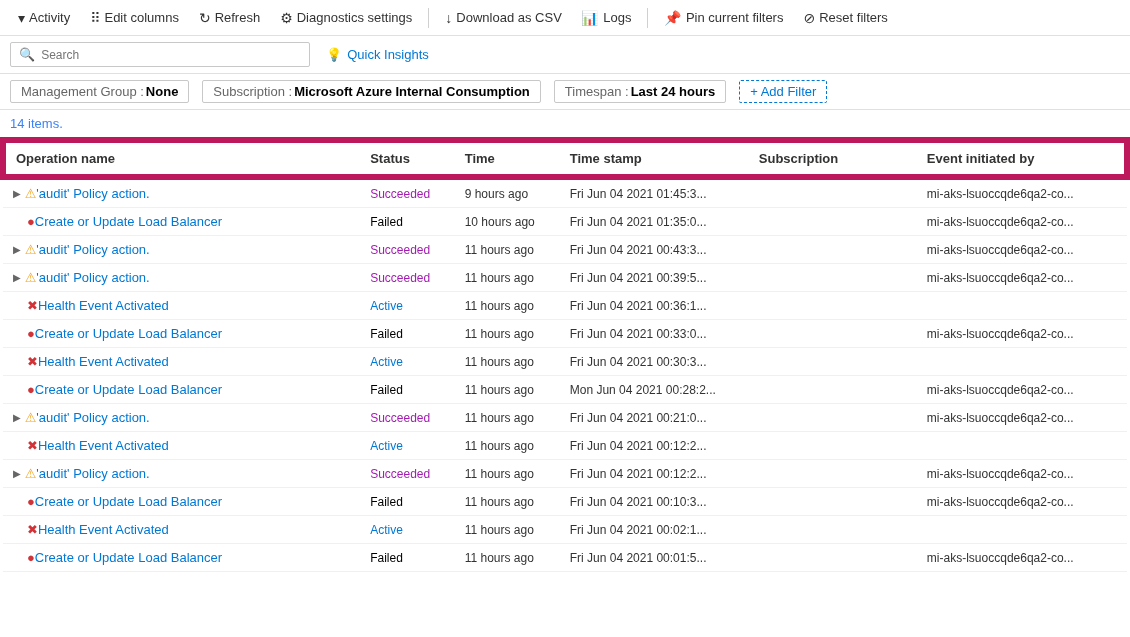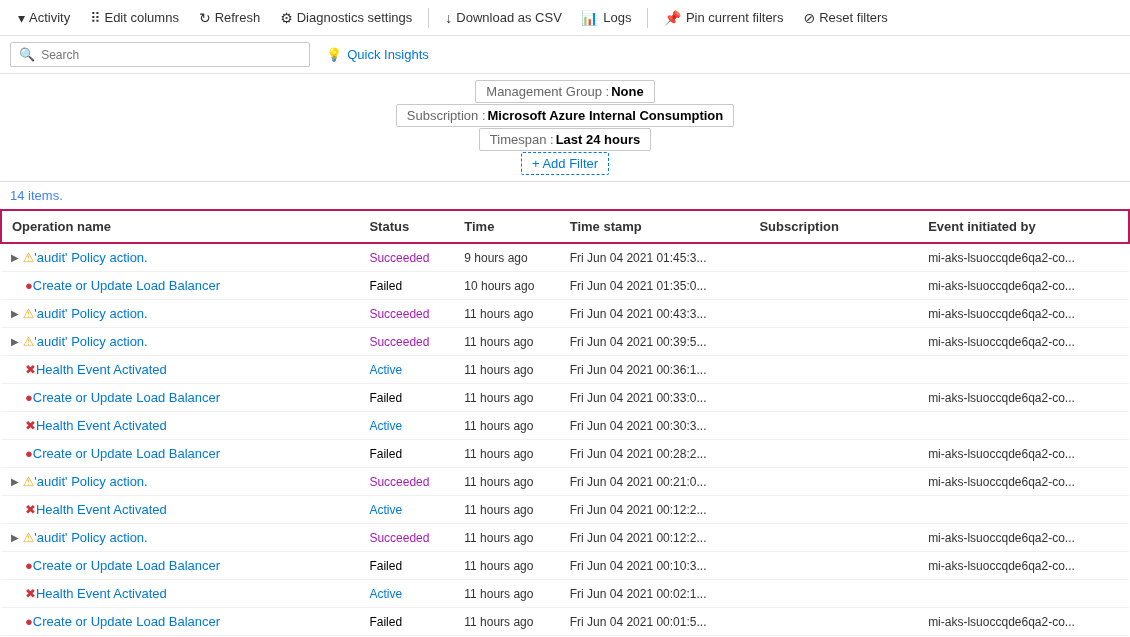--- a/index.html
+++ b/index.html
@@ -60,23 +60,22 @@
       gap: 5px;
       color: #0078d4;
       cursor: pointer;
     }
     
     .filters-bar {
       display: flex;
       align-items: center;
       padding: 6px 10px;
       border-bottom: 1px solid #e0e0e0;
-      gap: 1px;
+      gap: 13px;
       flex-wrap: wrap;
-      flex-direction: column;
     }
     .filter-pill {
       display: flex;
       align-items: center;
       border: 1px solid #c8c8c8;
       border-radius: 2px;
       padding: 3px 10px;
       cursor: pointer;
       white-space: nowrap;
       font-size: 12px;
@@ -106,21 +105,21 @@
       overflow: auto;
       height: calc(637px - 36px - 44px - 46px - 28px);
     }
     
     table {
       width: 100%;
       border-collapse: collapse;
     }
     
     thead tr {
-      border: 2px solid #be185d;
+      border: 6px solid #be185d;
     }
     
     thead th {
       padding: 8px 10px;
       text-align: left;
       font-weight: 600;
       font-size: 13px;
       background: #fff;
       border-bottom: 1px solid #e0e0e0;
       white-space: nowrap;
@@ -351,21 +350,21 @@
         <tr>
           <td class="col-op">
             <div class="op-name">
               <span style="width: 14px; display: inline-block;"></span>
               <span class="icon-error">● </span>
               <span style="color: rgb(0, 120, 212); cursor: pointer;">Create or Update Load Balancer</span>
             </div>
           </td>
           <td class="col-status status-failed">Failed</td>
           <td class="col-time">11 hours ago</td>
-          <td class="col-timestamp">Fri Jun 04 2021 00:28:2...</td>
+          <td class="col-timestamp">Mon Jun 04 2021 00:28:2...</td>
           <td class="col-subscription"></td>
           <td class="col-initiated">mi-aks-lsuoccqde6qa2-co...</td>
         </tr>
         <tr>
           <td class="col-op">
             <div class="op-name">
               <span class="expand-btn">▶</span>
               <span class="icon-warning">⚠ </span>
               <span style="color: rgb(0, 120, 212); cursor: pointer;">'audit' Policy action.</span>
             </div>

